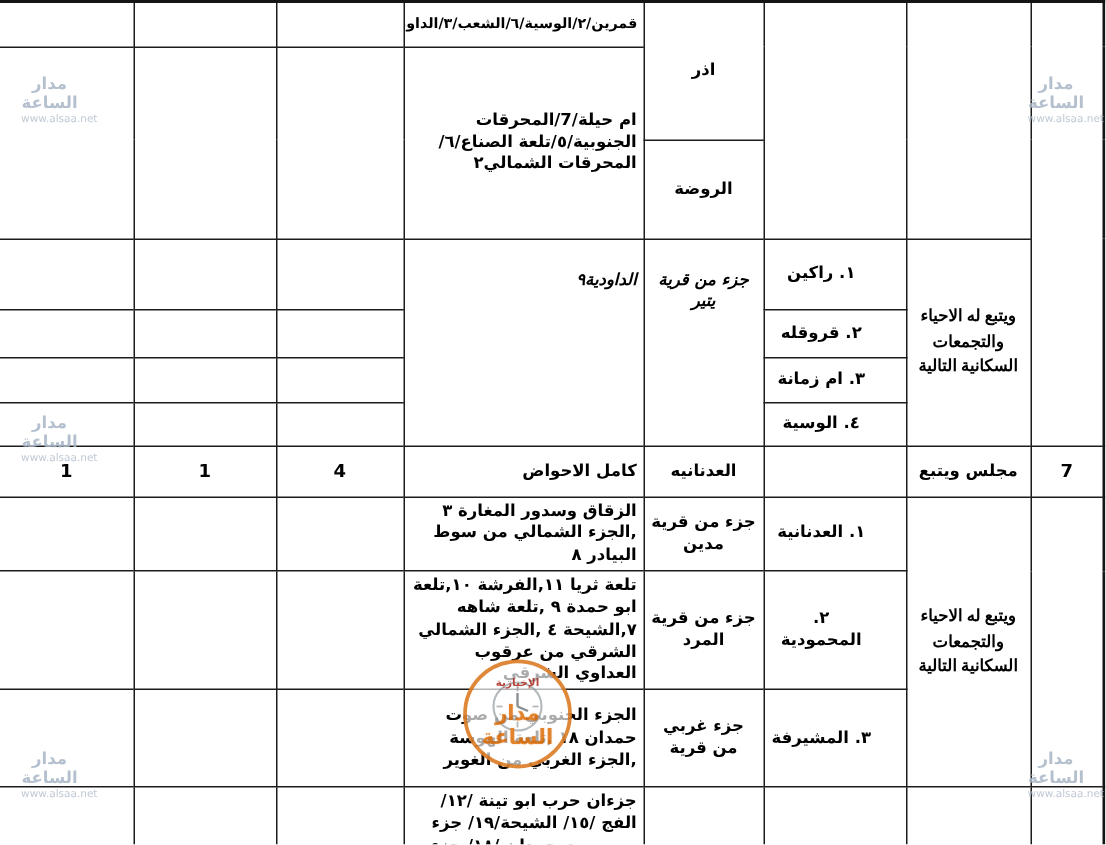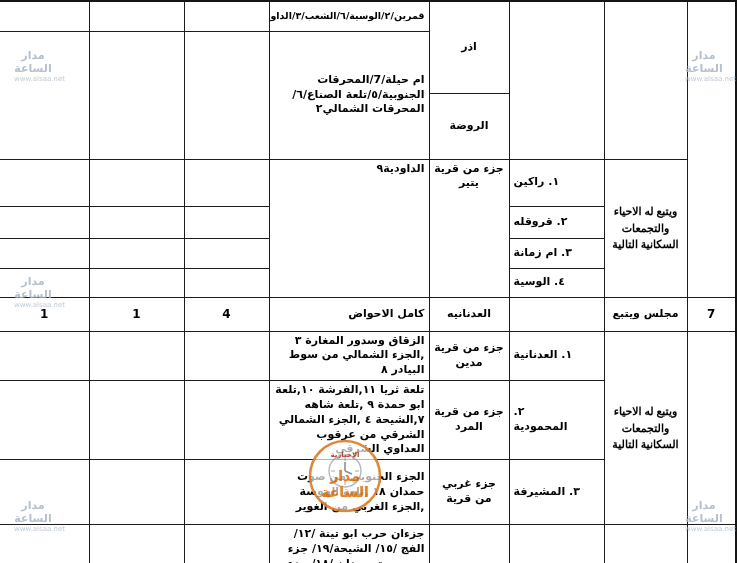--- a/index.html
+++ b/index.html
@@ -15,22 +15,22 @@
   }
   td {
     border:1px solid #1c1c1c;
     padding:2px 4px;
     font-size:11px; font-weight:bold; color:#000;
     text-align:center; vertical-align:middle;
     line-height:1.35; word-wrap:break-word;
   }
   td.hawd { text-align:right; padding-left:2px; }
   td.xs   { font-size:9.5px; white-space:nowrap; overflow:hidden; }
-  td.names{ text-align:left; padding-right:22px; }
-  td.va-top { vertical-align:top; padding-top:2px; }
+  td.names{ text-align:center; padding-right:22px; }
+  td.va-top { vertical-align:top; padding-top:20px;font-style:italic; }
   td.follows { line-height:1.5;font-family:Liberation Serif, serif; }
   td.num { font-size:12px; }
   td.serial { font-size:12px; }
 
   
   .wm { position:absolute; width:64px; text-align:center; line-height:1.15; pointer-events:none; }
   .wm-brand { display:block; font-size:11px; font-weight:bold; color:#a8b6c6; opacity:.85; }
   .wm-url   { display:block; font-size:7px; color:#b5c1ce; opacity:.85;margin-left:44px; }
   .wm-tl { left:1px;  top:50px; }
   .wm-tr { right:1px; top:50px; }

